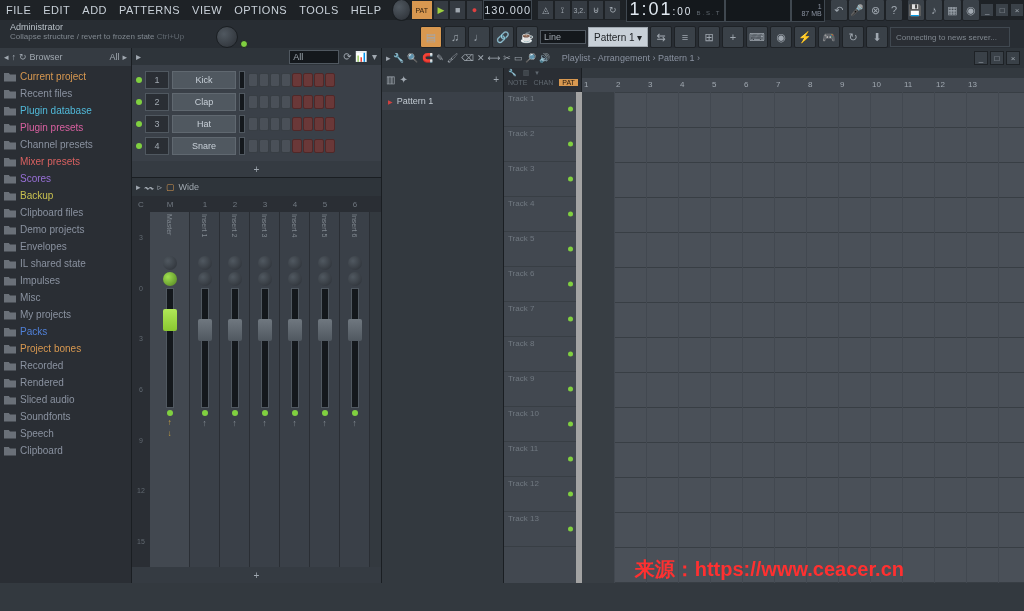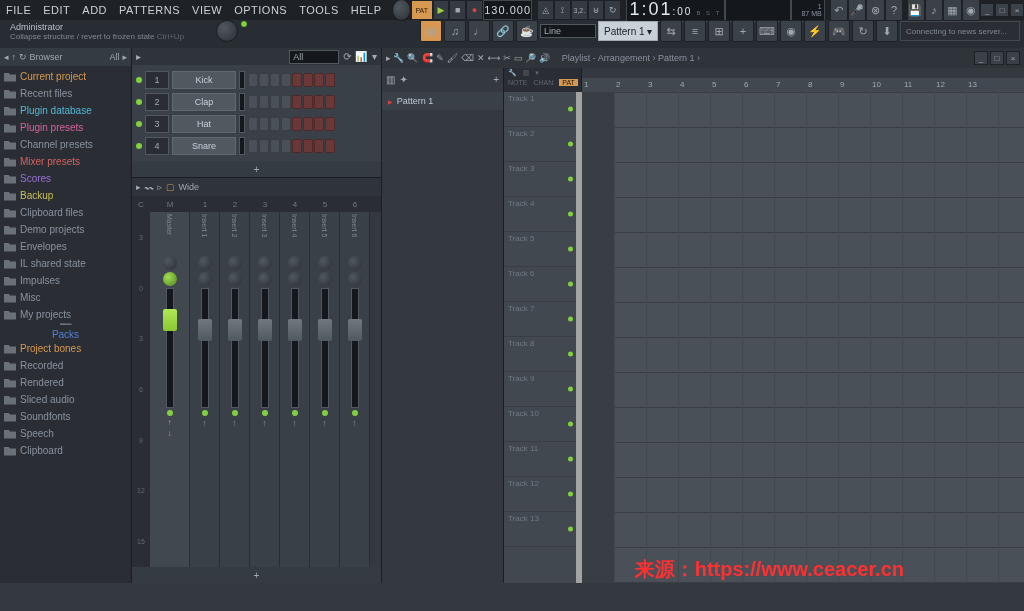--- a/index.html
+++ b/index.html
@@ -9,39 +9,39 @@
 .tool-knob { width: 22px; height: 22px; border-radius: 50%; background: radial-gradient(circle at 35% 35%, #505860, #2a2e34); border: 1px solid #1a1e22; }
 .tool-btn { width: 20px; height: 20px; background: #353b42; border: 1px solid #1e2226; display: flex; align-items: center; justify-content: center; cursor: pointer; font-size: 9px; color: #a0a8b0; }
 .tool-btn.play { color: #9ed040; }
 .tool-btn.rec { color: #e04040; }
 .tempo-display { width: 60px; height: 20px; background: #14181c; color: #d0d8e0; display: flex; align-items: center; justify-content: center; font-size: 11px; letter-spacing: 1px; border: 1px solid #404850; }
 .time-display { width: 120px; height: 24px; background: #14181c; color: #e0e8f0; display: flex; align-items: baseline; justify-content: center; font-size: 18px; letter-spacing: 2px; border: 1px solid #404850; font-family: 'Courier New', monospace; }
 .time-display .small { font-size: 10px; }
 .volume-display { width: 80px; height: 24px; background: #14181c; border: 1px solid #404850; }
 .cpu-display { width: 40px; height: 24px; background: #14181c; color: #8a92a0; display: flex; flex-direction: column; align-items: flex-end; justify-content: center; font-size: 7px; border: 1px solid #404850; padding: 0 2px; }
 .ico-btn { width: 22px; height: 22px; background: #3a4148; border: 1px solid #1e2226; border-radius: 2px; display: flex; align-items: center; justify-content: center; cursor: pointer; color: #a0a8b0; font-size: 11px; }
-.toolbar2 { height: 28px; background: #282d33; display: flex; align-items: flex-start; gap: 2px; padding: 0 4px; }
+.toolbar2 { height: 28px; background: #282d33; display: flex; align-items: flex-end; gap: 2px; padding: 0 4px; }
 .hint-panel { width: 210px; height: 28px; background: #282d33; padding: 2px 6px; font-size: 9px; color: #808890; }
 .hint-title { color: #b8c0c8; font-size: 9px; }
 .hint-text { color: #808890; font-size: 8px; }
 .toolbar2-right { flex: 1; display: flex; align-items: center; gap: 2px; padding-left: 170px; }
 .pattern-select { width: 60px; height: 20px; background: #c8d0d8; color: #202428; display: flex; align-items: center; padding: 0 5px; font-size: 10px; border: 1px solid #a0a8b0; }
 .news-panel { flex: 1; max-width: 120px; height: 20px; background: #2a2e34; border: 1px solid #404850; display: flex; align-items: center; padding: 0 5px; font-size: 8px; color: #808890; }
 .main { display: flex; height: calc(611px - 76px); }
 .browser { width: 132px; background: #2a2e34; border-right: 1px solid #1a1e22; display: flex; flex-direction: column; }
 .browser-header { height: 18px; background: #353b42; display: flex; align-items: center; padding: 0 4px; font-size: 9px; gap: 3px; }
 .browser-list { flex: 1; overflow: hidden; padding: 2px 0; }
 .browser-item { display: flex; align-items: center; height: 17px; padding: 0 4px; font-size: 10px; gap: 4px; cursor: pointer; }
 .bi-icon { width: 12px; height: 10px; display: inline-block; }
 .folder-icon { background: #6a7078; clip-path: polygon(0 15%, 40% 15%, 50% 30%, 100% 30%, 100% 100%, 0 100%); }
 .browser-item.orange { color: #d89850; }
 .browser-item.red { color: #d86060; }
 .browser-item.cyan { color: #50b8d8; }
 .browser-item.pink { color: #d860a0; }
-.browser-item.blue { color: #5080d8; flex-direction: column; }
+.browser-item.blue { color: #5080d8; }
 .browser-item.purple { color: #9870d8; }
 .browser-item.yellow { color: #c8c050; }
 .browser-item.gray { color: #8a92a0; }
 .center-col { width: 250px; background: #33393f; display: flex; flex-direction: column; border-right: 1px solid #1a1e22; }
 .channel-rack { height: 130px; background: #3a4048; border-bottom: 1px solid #1a1e22; display: flex; flex-direction: column; }
 .cr-header { height: 18px; background: #2e343a; display: flex; align-items: center; padding: 0 4px; gap: 4px; }
 .cr-dropdown { width: 50px; height: 14px; background: #14181c; color: #a0a8b0; font-size: 9px; display: flex; align-items: center; padding: 0 3px; border: 1px solid #505860; }
 .cr-rows { flex: 1; padding: 4px; }
 .cr-row { display: flex; align-items: center; height: 22px; gap: 3px; }
 .cr-led { width: 6px; height: 6px; border-radius: 50%; background: #80d040; }
@@ -151,21 +151,21 @@
     <div class="hint-text"><span>Collapse structure / revert to frozen state</span> <span style="color:#606870">Ctrl+Up</span></div>
   </div>
   <div class="tool-knob"></div>
   <div class="tool-btn" style="background:#80d040;width:8px;height:8px;border-radius:50%"></div>
   <div class="toolbar2-right">
     <div class="ico-btn" style="background:#d89850">▤</div>
     <div class="ico-btn">♫</div>
     <div class="ico-btn">♩</div>
     <div class="ico-btn">🔗</div>
     <div class="ico-btn">☕</div>
-    <div class="cr-dropdown" style="width:56px">Line</div>
+    <div class="cr-dropdown" style="width:46px">Line</div>
     <div class="pattern-select">
         <span>Pattern 1</span>
         <span style="margin-left:auto">▾</span>
       </div>
     <div class="ico-btn">⇆</div>
     <div class="ico-btn">≡</div>
     <div class="ico-btn">⊞</div>
     <div class="ico-btn">+</div>
     <div class="ico-btn">⌨</div>
     <div class="ico-btn">◉</div>

